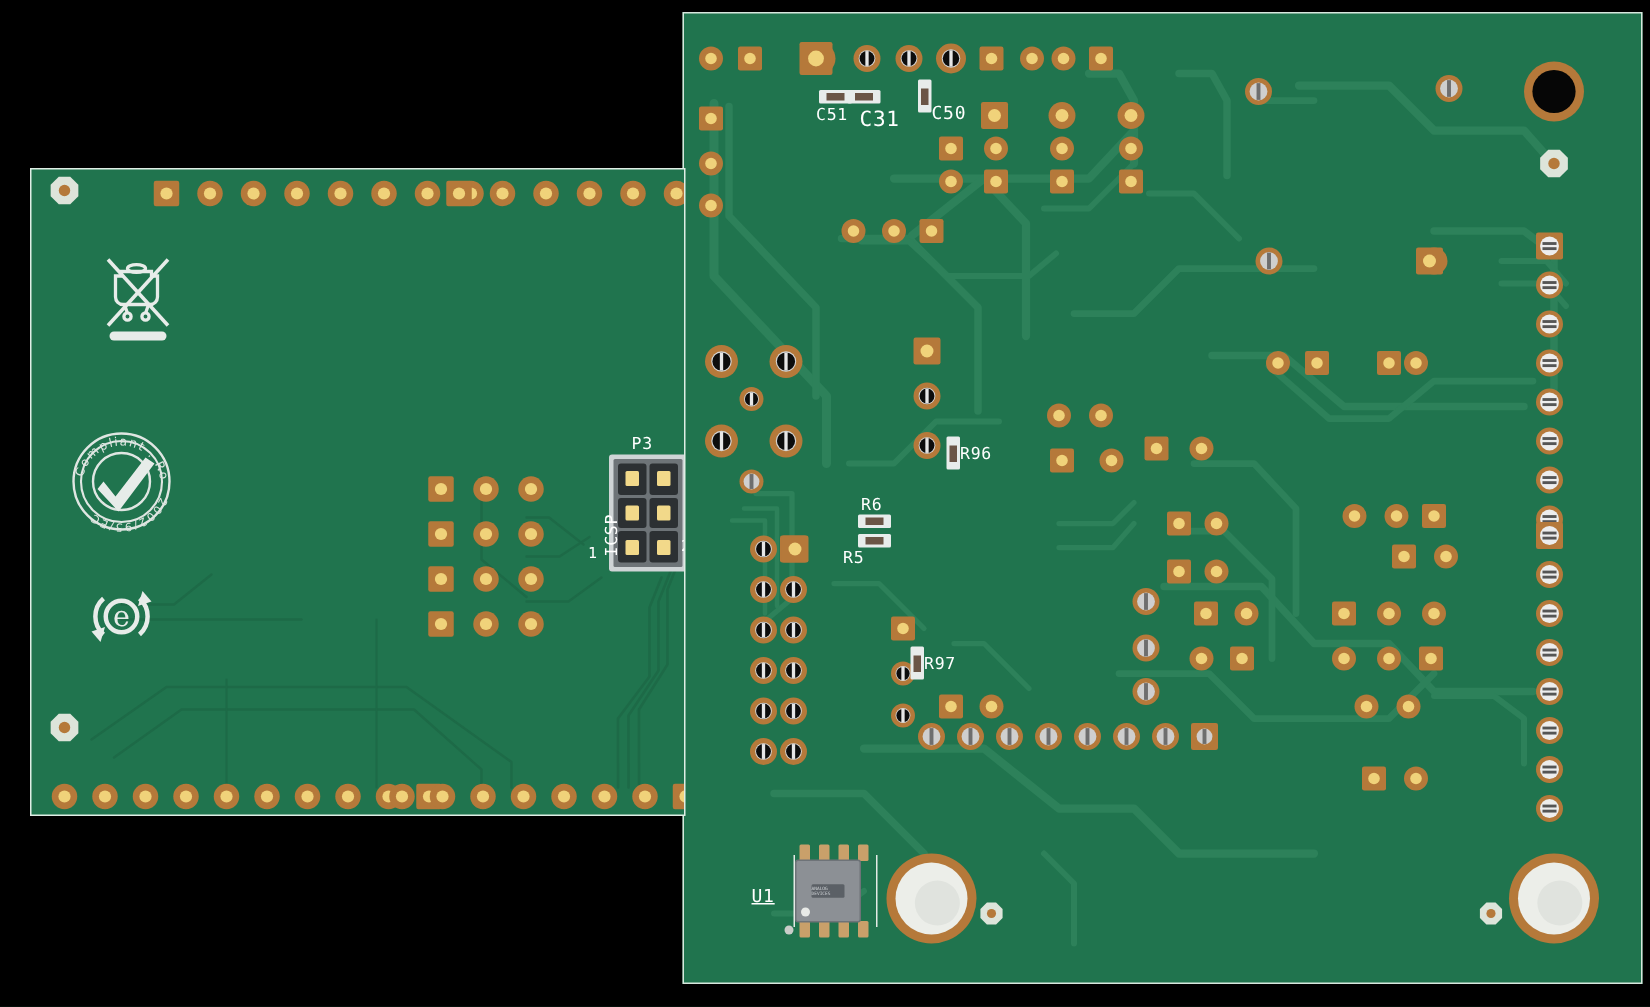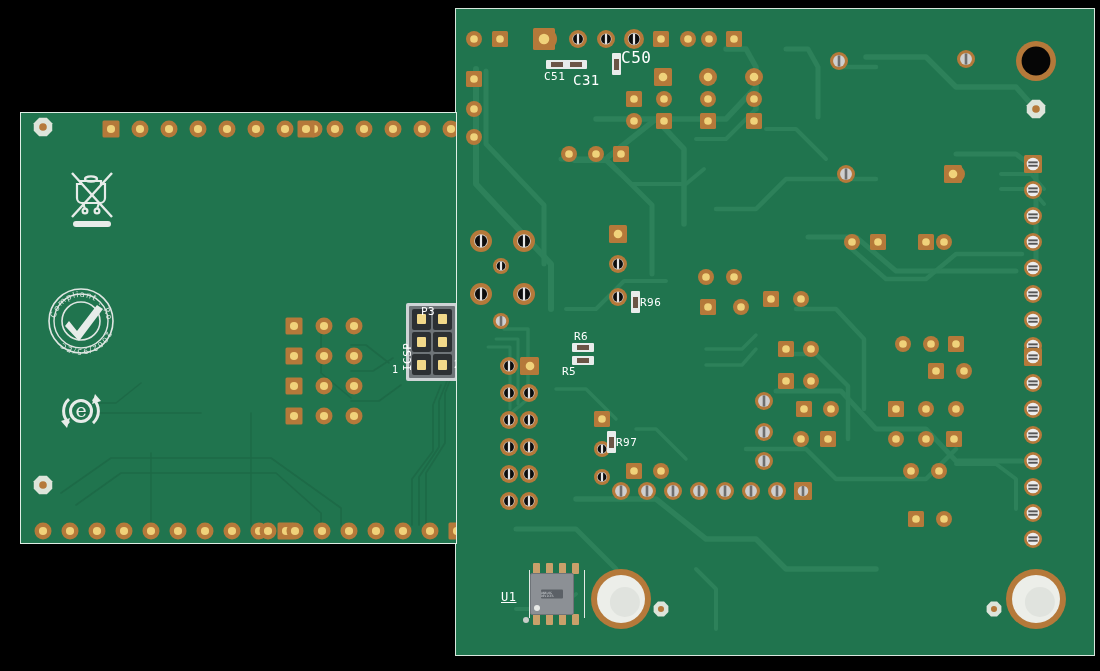--- a/index.html
+++ b/index.html
@@ -987,21 +987,21 @@
               <b></b>
             </div>
           <div class="cell">
               <b></b>
             </div>
           <div class="cell">
               <b></b>
             </div>
         </div>
       </div>
-      <div class="silk" style="left:400px;top:192px;">P3</div>
+      <div class="silk" style="left:400px;top:176px;">P3</div>
       <div class="silk v" style="left:380px;top:258px;">ICSP</div>
       <div class="silk" style="left:371px;top:251px;font-size:10px;">1</div>
       <div class="silk" style="left:433px;top:246px;font-size:10px;">2</div>
     </div>
   </div>
 
   <div id="overlay-right" style="position:absolute;left:455px;top:8px;width:640px;height:648px;pointer-events:none;">
 
     <div class="smd" style="left:91px;top:52px;width:22px;height:9px;">
         <div class="body"></div>
@@ -1009,21 +1009,21 @@
     <div class="silk" style="left:89px;top:62px;font-size:11px;">C51</div>
 
     <div class="smd" style="left:110px;top:52px;width:22px;height:9px;">
         <div class="body"></div>
       </div>
     <div class="silk" style="left:118px;top:64px;font-size:14px;">C31</div>
 
     <div class="smd v" style="left:157px;top:45px;width:9px;height:22px;">
         <div class="body"></div>
       </div>
-    <div class="silk" style="left:166px;top:40px;font-size:16px;">C50</div>
+    <div class="silk" style="left:166px;top:60px;font-size:12px;">C50</div>
 
     <div class="smd v" style="left:176px;top:283px;width:9px;height:22px;">
         <div class="body"></div>
       </div>
     <div class="silk" style="left:185px;top:288px;font-size:11px;">R96</div>
 
     <div class="smd v" style="left:152px;top:423px;width:9px;height:22px;">
         <div class="body"></div>
       </div>
     <div class="silk" style="left:161px;top:428px;font-size:11px;">R97</div>

